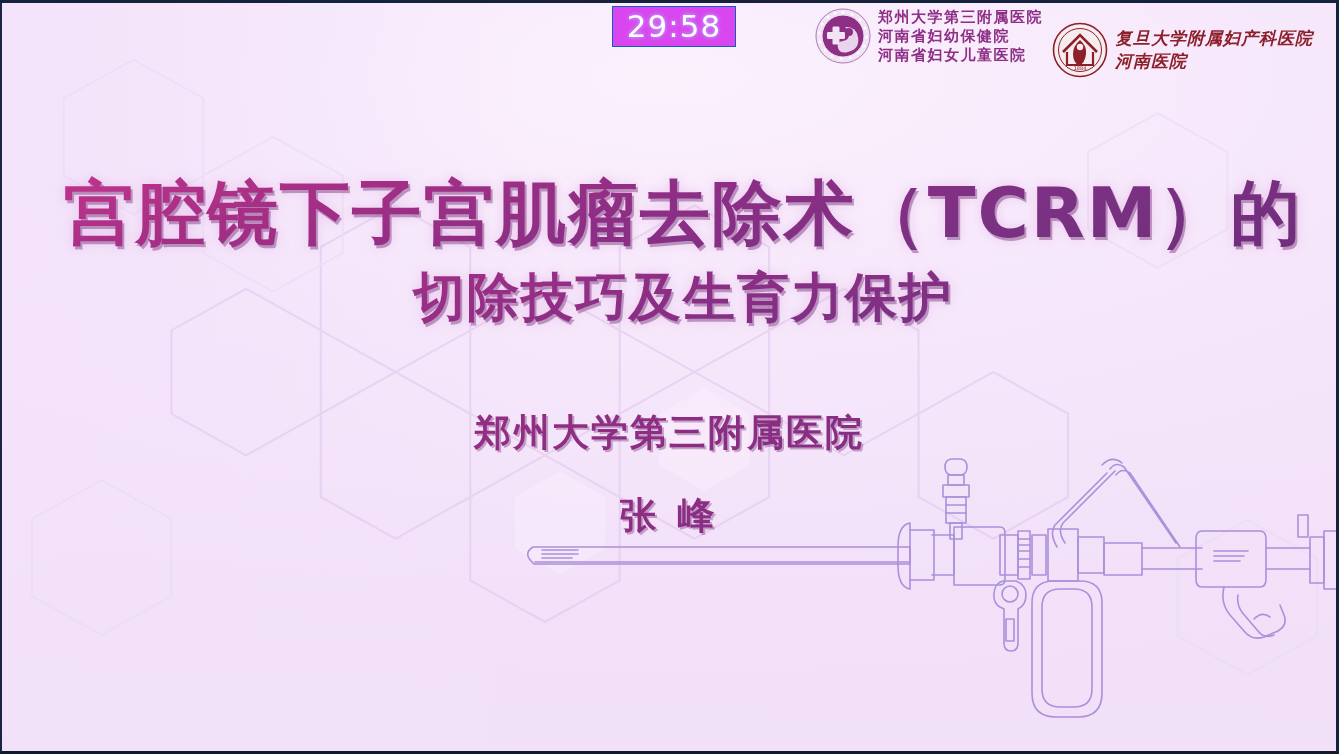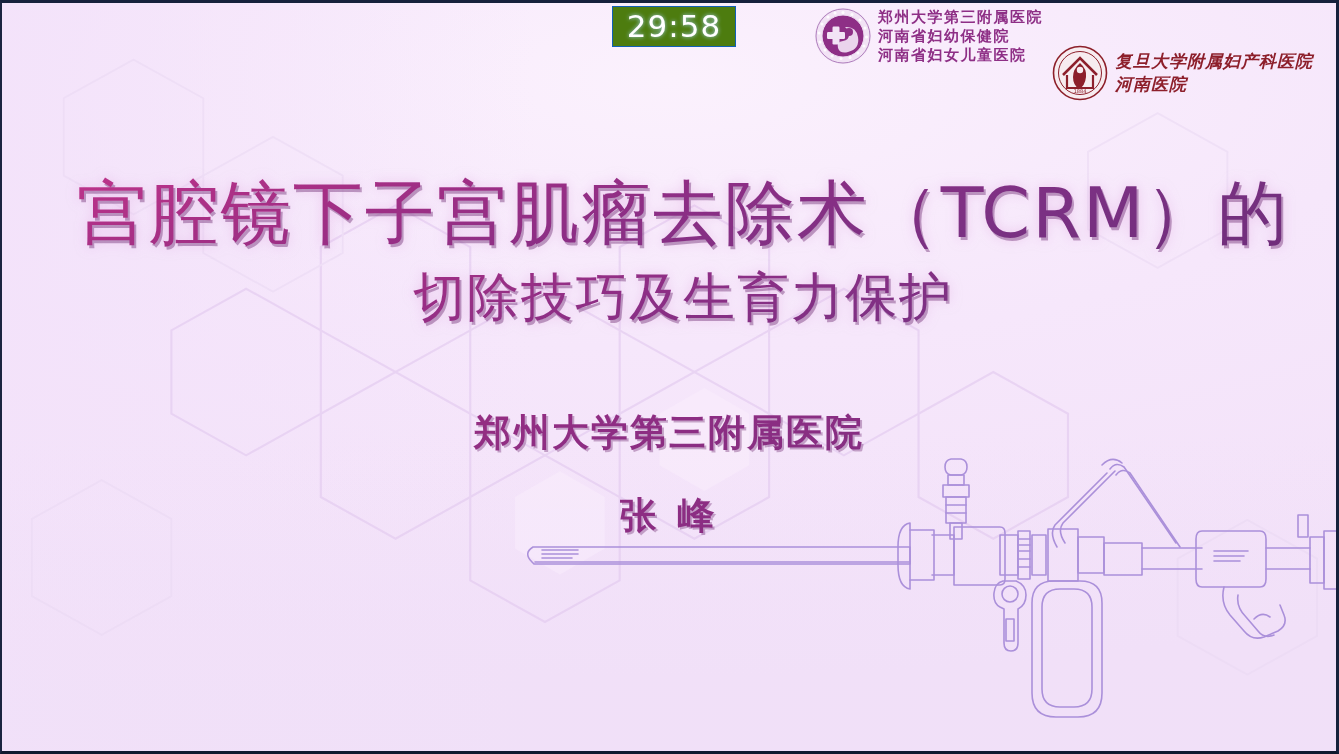--- a/index.html
+++ b/index.html
@@ -61,21 +61,21 @@
   }
   .instrument svg { display: block; width: 100%; height: 100%; }
 
   
   .timer-badge {
     position: absolute;
     left: 610px;
     top: 3px;
     width: 122px;
     height: 39px;
-    background: #4d7c0f;
+    background: #d946ef;
     border: 1px solid #1060b8;
     display: flex;
     align-items: center;
     justify-content: center;
     z-index: 40;
   }
   .timer-badge .t {
     color: #ffffff;
     font-size: 31px;
     font-weight: 400;
@@ -95,21 +95,21 @@
     display: flex;
     align-items: flex-start;
     z-index: 35;
   }
   .logo-block {
     display: flex;
     align-items: center;
     gap: 6px;
   }
   .logo-block.first { padding-top: 4px; }
-  .logo-block.second { padding-top: 18px; margin-left: 8px; margin-top: 23px; }
+  .logo-block.second { padding-top: 18px; margin-left: 8px; }
 
   .emblem {
     flex: 0 0 auto;
     position: relative;
   }
   .emblem svg { display: block; }
 
   .logo-lines {
     display: flex;
     flex-direction: column;
@@ -136,21 +136,21 @@
   
   .title-wrap {
     position: absolute;
     left: 0; right: 0;
     top: 168px;
     text-align: center;
     z-index: 20;
   }
   .title-line {
     font-family: "DejaVu Sans", sans-serif;
-    font-weight: 400;
+    font-weight: 700;
     font-size: 70px;
     line-height: 84px;
     letter-spacing: 2px;
     background-image: linear-gradient(163deg, #c2358c 0%, #a62f85 22%, #8c2e85 48%, #7b3183 72%, #6d2d79 100%);
     -webkit-background-clip: text;
     background-clip: text;
     color: transparent;
     -webkit-text-fill-color: transparent;
     filter: drop-shadow(2px 3px 0 rgba(118,55,122,0.45))
             drop-shadow(0 0 6px rgba(226,170,226,0.55));

